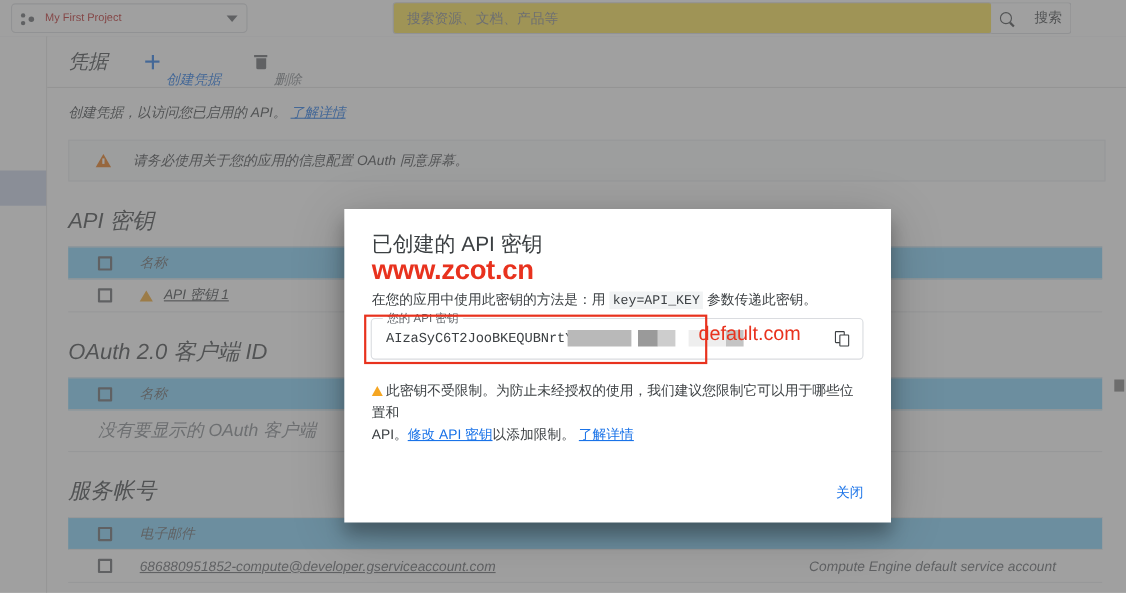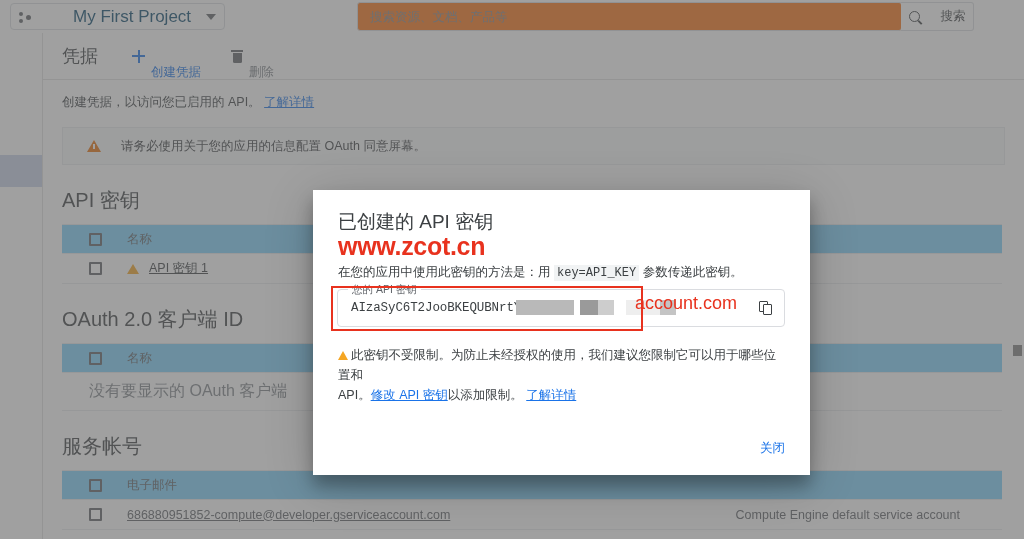--- a/index.html
+++ b/index.html
@@ -53,42 +53,41 @@
   .proj-dots i {
     position: absolute;
     background: #5f6368;
     border-radius: 50%;
     display: block;
   }
   .proj-dots i:nth-child(1) { width:4px; height:4px; left:0px; top:2px; }
   .proj-dots i:nth-child(2) { width:4px; height:4px; left:0px; top:9px; }
   .proj-dots i:nth-child(3) { width:5px; height:5px; left:7px; top:5px; }
   .proj-name {
-    font-size: 17px;
-    color: #0c4a6e;
+    font-size: 10px;
+    color: #b91c1c;
     flex: 1 1 auto;
     white-space: nowrap;
     overflow: hidden;
-    margin-left: 32px;
   }
   .chevron-down {
     width: 0; height: 0;
     border-left: 5px solid transparent;
     border-right: 5px solid transparent;
     border-top: 6px solid #5f6368;
     flex: 0 0 auto;
   }
 
   .search-wrap {
     position: absolute;
     left: 357px; top: 2px;
     width: 545px; height: 29px;
     border: 1px solid #dadce0;
     border-radius: 3px;
-    background: #f97316;
+    background: #fde047;
     display: flex;
     align-items: center;
     box-sizing: border-box;
   }
   .search-input {
     border: none;
     outline: none;
     width: 100%;
     height: 100%;
     padding: 0 12px;
@@ -146,20 +145,21 @@
     width: 42px; height: 32px;
     background: #c8d1e8;
   }
 
   
   .content {
     position: absolute;
     left: 43px; top: 33px;
     width: 981px; height: 506px;
     background: #ffffff;
+    font-style: italic;
   }
 
   .page-header {
     height: 47px;
     display: flex;
     align-items: center;
     padding-left: 19px;
     border-bottom: 1px solid #e0e0e0;
     box-sizing: border-box;
   }
@@ -574,21 +574,21 @@
       <i class="rb" style="left:110px; width:34px; background:#eeeeee;"></i>
       <i class="rb" style="left:144px; width:16px; background:#c4c4c4;"></i>
     </span>
     <span class="copy-icon">
       <i class="bk"></i>
         <i class="fr"></i>
     </span>
   </div>
 
   <div class="red-box"></div>
-  <div class="watermark-2">account.com</div>
+  <div class="watermark-2">default.com</div>
 
   <div class="m-warn">
     <span class="wtri"></span><span>此密钥不受限制。为防止未经授权的使用，我们建议您限制它可以用于哪些位置和</span><br>
     <span>API。</span><span class="link">修改 API 密钥</span><span>以添加限制。</span>
     <span class="link">了解详情</span>
   </div>
 
   <div class="close-btn">关闭</div>
 </div>
 

